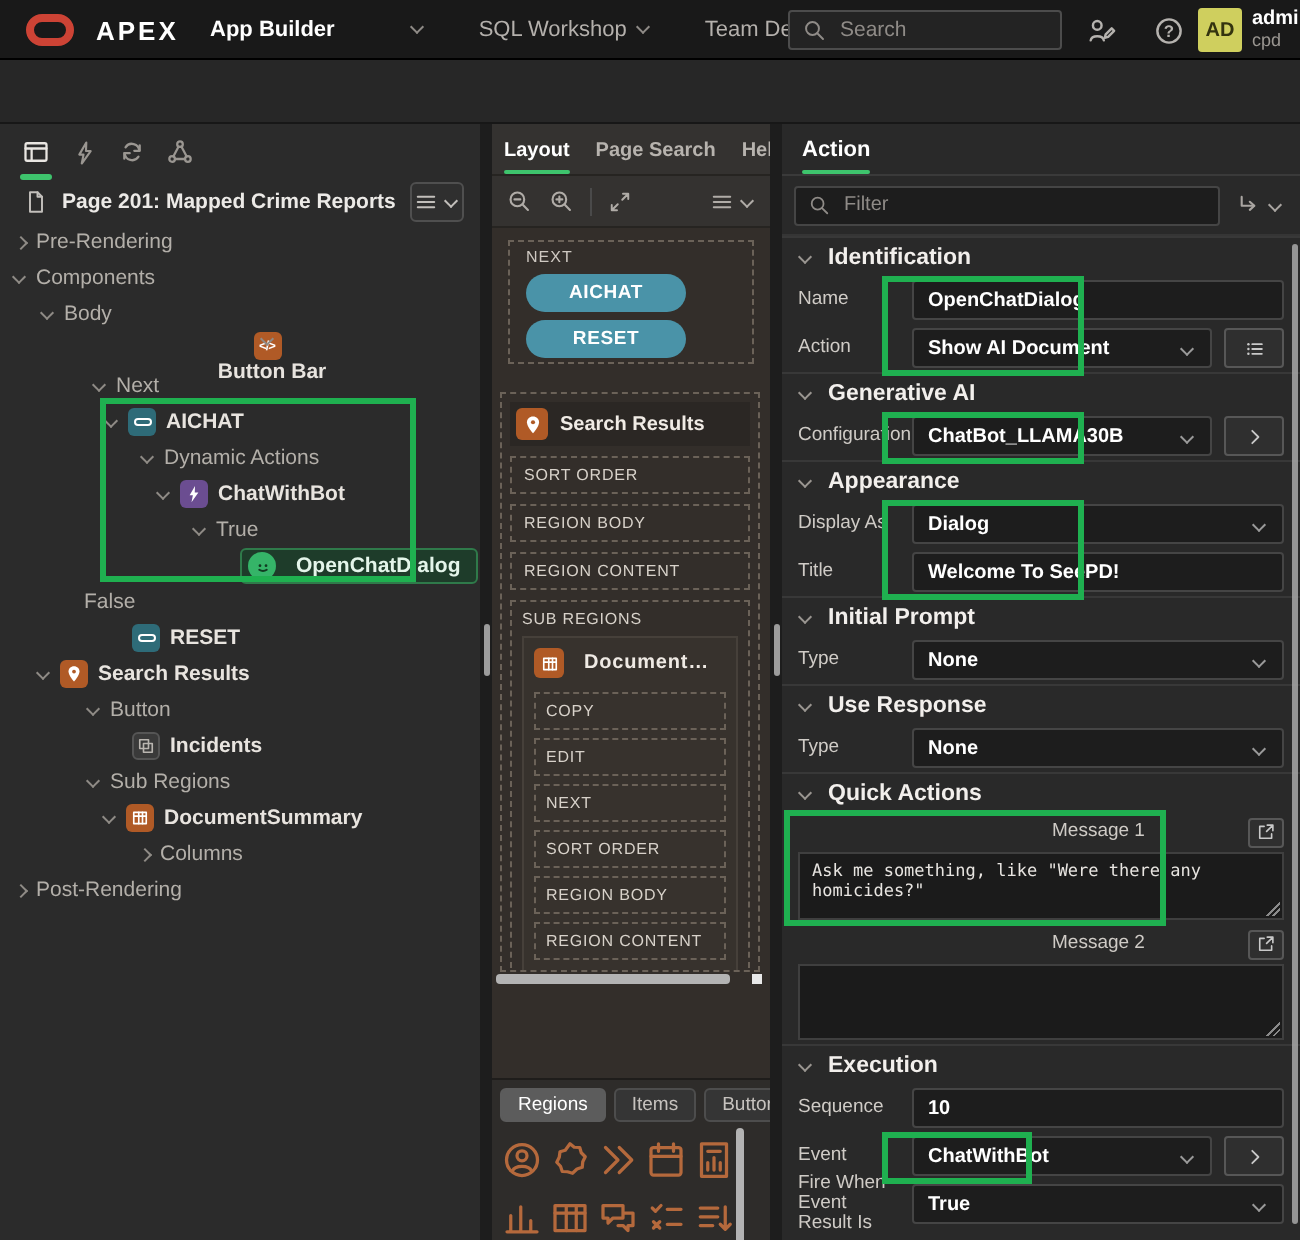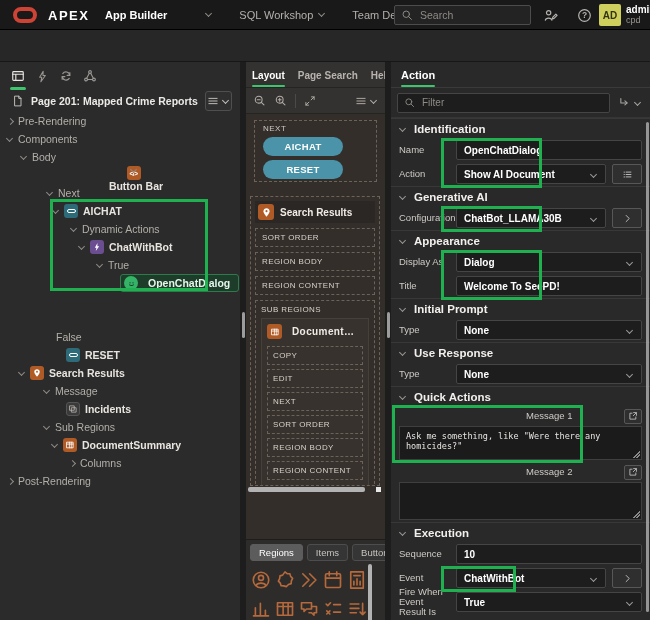--- a/index.html
+++ b/index.html
@@ -386,42 +386,42 @@
             <span class="tico round bg-green ic">
               <svg viewBox="0 0 16 16" width="11" height="11">
                 <circle class="f" cx="5.8" cy="7" r="1"></circle>
                 <circle class="f" cx="10.2" cy="7" r="1"></circle>
                 <path d="M5.3 10c1.6 1.1 3.8 1.1 5.4 0" style="stroke-width:1.5"></path>
               </svg>
             </span>
             <span>OpenChatDialog</span>
           </span>
         </div>
-        <div class="trow" style="padding-left: 56px; margin-top: 36px;">
+        <div class="trow" style="padding-left: 42px;">
           <span>False</span>
         </div>
         <div class="trow b" style="padding-left: 66px;">
           <span class="tico bg-teal">
             <span class="pill-g"></span>
           </span>
           <span>RESET</span>
         </div>
         <div class="trow b" style="padding-left: 18px;">
           <span class="cv"></span>
           <span class="tico bg-or ic">
             <svg viewBox="0 0 16 16" width="10" height="10">
               <path class="f" d="M8 1.8c-2.6 0-4.4 1.9-4.4 4.2C3.6 9.3 8 14 8 14s4.4-4.7 4.4-8C12.4 3.7 10.6 1.8 8 1.8z"></path>
               <circle cx="8" cy="6" r="1.5" style="fill:#b05a26;stroke:none"></circle>
             </svg>
           </span>
           <span>Search Results</span>
         </div>
         <div class="trow" style="padding-left: 43px;">
           <span class="cv"></span>
-          <span>Message</span>
+          <span>Button</span>
         </div>
         <div class="trow b" style="padding-left: 66px;">
           <span class="tico bg-dark ic">
             <svg viewBox="0 0 16 16" width="10" height="10">
               <rect x="3" y="3" width="7" height="7"></rect>
               <rect x="6" y="6" width="7" height="7"></rect>
             </svg>
           </span>
           <span>Incidents</span>
         </div>

